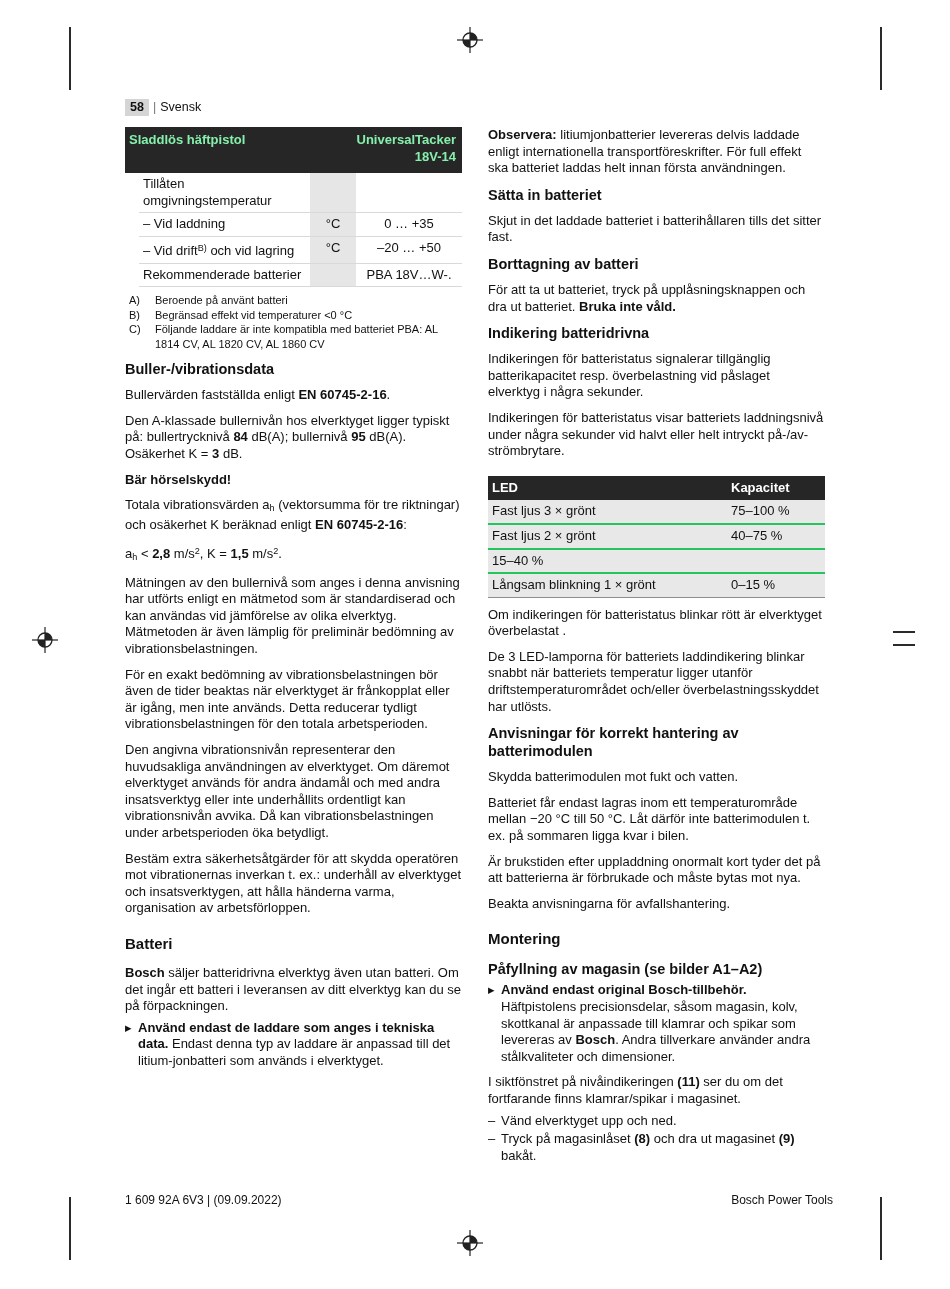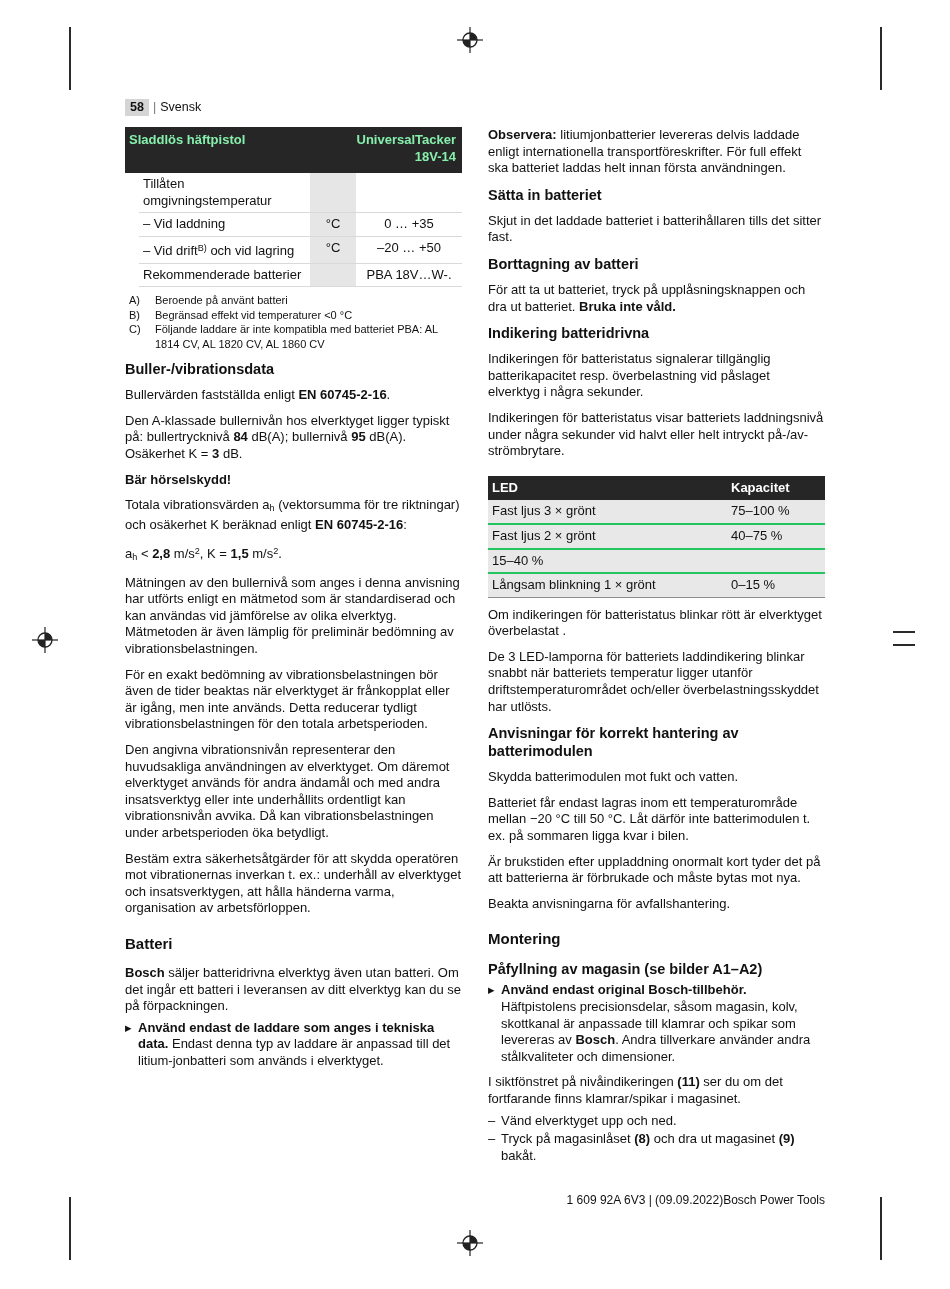--- a/index.html
+++ b/index.html
@@ -43,22 +43,22 @@
   .led-head > div{padding:4px 6px 4px 4px;}
   .led-row{display:grid;grid-template-columns:239px 1fr;background:#e8e8e8;border-bottom:2px solid #22c55e;}
   .led-row > div{padding:3px 6px 3px 4px;}
   .led-row.last{border-bottom:1px solid #8d8d8d;}
   
   .bullet{position:relative;padding-left:13px;margin:0 0 5px;}
   .bullet-marker{position:absolute;left:0;top:3px;font-size:8.5px;line-height:10px;}
   .dash{position:relative;padding-left:13px;margin:0 0 2px;}
   .dash-marker{position:absolute;left:0;}
   
-  .pagefoot{position:absolute;left:125px;right:125px;top:1193px;display:flex;
-            justify-content:flex-end;font-size:12px;}
+  .pagefoot{position:absolute;left:125px;right:117px;top:1193px;display:flex;
+            justify-content:space-between;font-size:12px;}
 </style>
 </head>
 <body>
 
 <div class="page">
 
   <svg class="regmark" style="left:457px;top:27px;" viewBox="0 0 26 26">
     <line x1="13" y1="0" x2="13" y2="26" stroke="#222" stroke-width="1.2"></line>
     <line x1="0" y1="13" x2="26" y2="13" stroke="#222" stroke-width="1.2"></line>
     <circle cx="13" cy="13" r="7" fill="none" stroke="#222" stroke-width="1.3"></circle>

